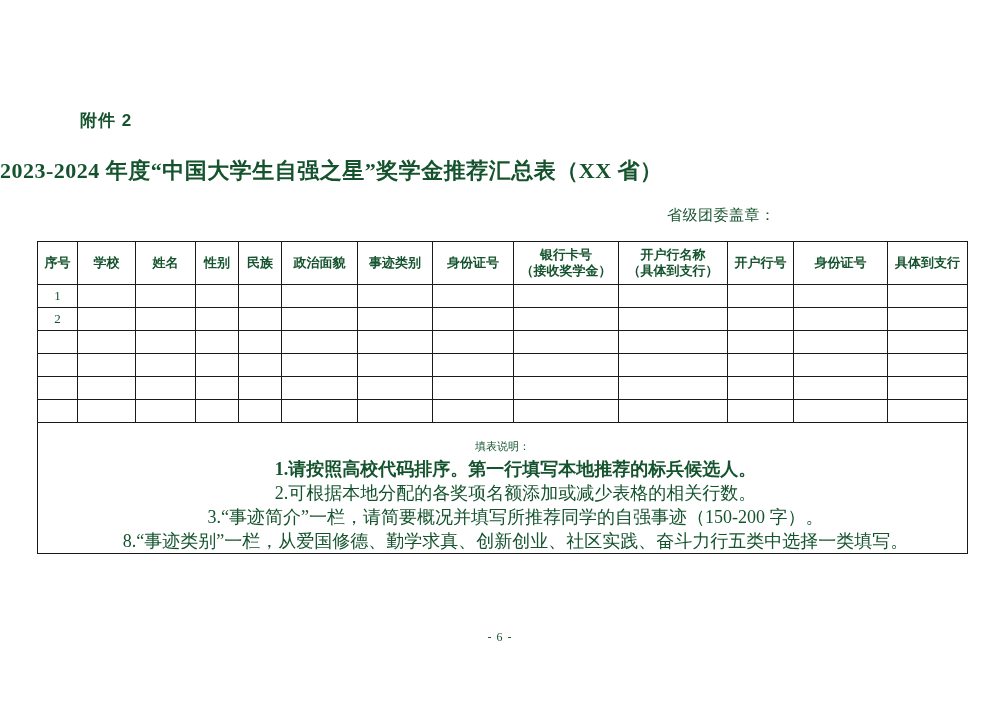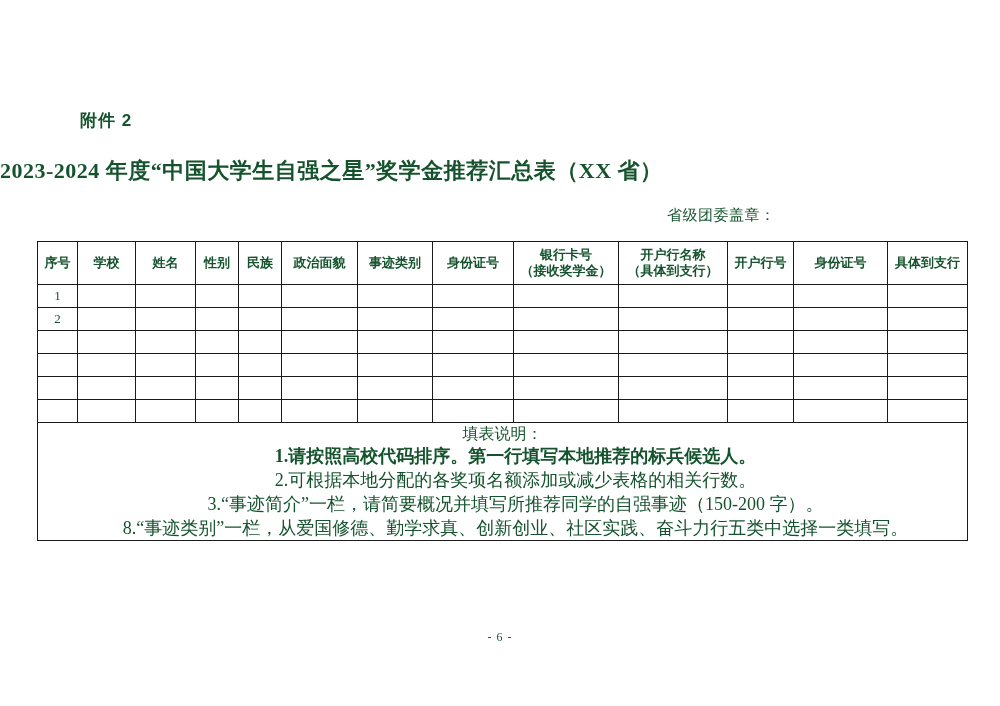--- a/index.html
+++ b/index.html
@@ -74,22 +74,23 @@
     vertical-align: middle;
     padding: 0;
   }
   td.notes-cell {
     text-align: left;
     vertical-align: top;
     padding: 5px 8px 7px 5px;
     height: auto;
   }
   .notes-heading {
-    font-size: 16px;
+    font-size: 11px;
     line-height: 21px;
+    margin-top: 13px;
   }
   .note-item {
     font-size: 18px;
     line-height: 24px;
     padding-left: 26px;
     white-space: nowrap;
   }
   .note-item.bold {
     font-weight: bold;
   }

